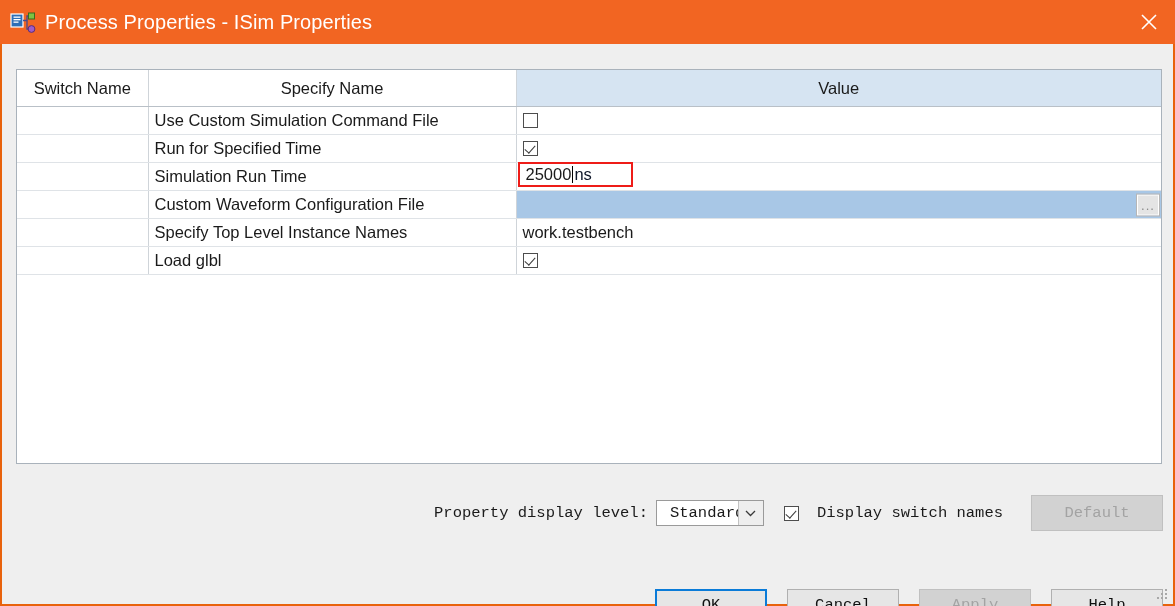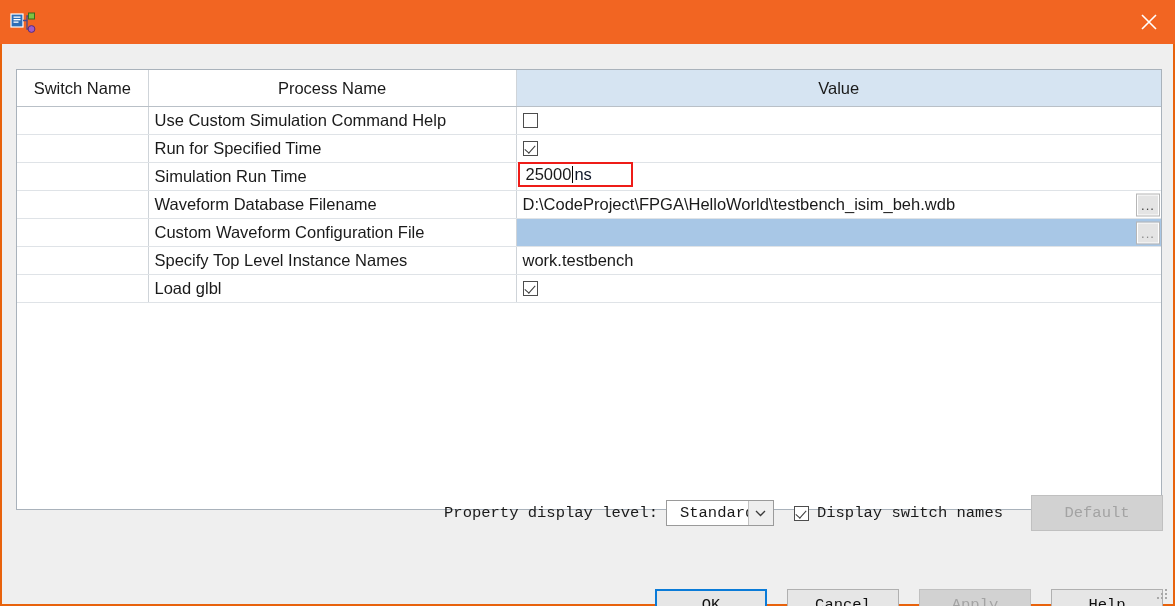--- a/index.html
+++ b/index.html
@@ -70,21 +70,21 @@
     position: relative;
     background: #efefef;
   }
 
   
   #grid-frame {
     position: absolute;
     left: 14px;
     top: 25px;
     width: 1146px;
-    height: 441px;
+    height: 395px;
     box-sizing: border-box;
     border: 1px solid #a9b2bb;
     background: #ffffff;
     overflow: hidden;
   }
   table.grid {
     border-collapse: collapse;
     table-layout: fixed;
     width: 100%;
     font-size: 16.5px;
@@ -244,20 +244,21 @@
     align-items: center;
     justify-content: center;
     flex: 0 0 auto;
   }
   #dsn-wrap {
     display: flex;
     align-items: center;
     margin-left: 20px;
     cursor: pointer;
     white-space: nowrap;
+    gap: 10px;
   }
   #dsn-wrap .chk { margin-right: 8px; }
   #default-button {
     margin-left: 28px;
     width: 132px;
     height: 36px;
     box-sizing: border-box;
     background: #d2d2d2;
     border: 1px solid #c0c0c0;
     color: #a3a3a3;
@@ -332,69 +333,65 @@
         <rect x="1" y="4" width="12" height="13" fill="#2e6fb7" stroke="#ffffff" stroke-width="1.2"></rect>
         <rect x="3.5" y="6.5" width="7" height="1.3" fill="#ffffff"></rect>
         <rect x="3.5" y="9" width="7" height="1.3" fill="#ffffff"></rect>
         <rect x="3.5" y="11.5" width="5" height="1.3" fill="#ffffff"></rect>
         <path d="M13 10.5 H17 V6 H19" stroke="#4a4a8a" stroke-width="1.3" fill="none"></path>
         <path d="M17 10.5 V19 H19" stroke="#4a4a8a" stroke-width="1.3" fill="none"></path>
         <rect x="18.5" y="3" width="6" height="6" fill="#7dc242" stroke="#3b6b1d" stroke-width="1"></rect>
         <circle cx="21.5" cy="19" r="3.4" fill="#a05cc8" stroke="#5a2d7a" stroke-width="1"></circle>
       </svg>
     </span>
+    <span id="title-text">Process Properties - ISim Properties</span>
     <div id="close-button">
       <svg width="20" height="20" viewBox="0 0 20 20">
         <path d="M3 3 L17 17 M17 3 L3 17" stroke="#ffffff" stroke-width="1.6" fill="none"></path>
       </svg>
     </div>
   </div>
 
   <div id="body-area">
 
     <div id="grid-frame">
       <table class="grid">
         <colgroup>
           <col class="c-switch">
             <col class="c-prop">
             <col class="c-value">
         </colgroup>
         <thead>
           <tr>
             <th>Switch Name</th>
-            <th>Process Name</th>
+            <th>Specify Name</th>
             <th class="value-head">Value</th>
           </tr>
         </thead>
         <tbody id="grid-body">
             <tr>
               <td class="cell-switch"></td>
-              <td class="cell-prop">Use Custom Simulation Command Help</td>
+              <td class="cell-prop">Use Custom Simulation Command File</td>
               <td class="cell-value"><span class="chk"></span></td>
             </tr>
             <tr>
               <td class="cell-switch"></td>
               <td class="cell-prop">Run for Specified Time</td>
               <td class="cell-value"><span class="chk checked"></span></td>
             </tr>
             <tr>
               <td class="cell-switch"></td>
               <td class="cell-prop">Simulation Run Time</td>
               <td class="cell-value">
                 <span class="edit-wrap">
                   <span class="edit-val">25000</span>
                   <span class="caret"></span>
                   <span class="edit-unit">ns</span>
                 </span>
               </td>
-            </tr>
-            <tr>
-              <td class="cell-switch"></td>
-              <td class="cell-prop">Waveform Database Filename</td>
-              <td class="cell-value"><span>D:\CodeProject\FPGA\HelloWorld\testbench_isim_beh.wdb</span><span class="browse-btn dark">...</span></td>
             </tr>
             <tr class="blue">
               <td class="cell-switch"></td>
               <td class="cell-prop">Custom Waveform Configuration File</td>
               <td class="cell-value"><span></span><span class="browse-btn">...</span></td>
             </tr>
             <tr>
               <td class="cell-switch"></td>
               <td class="cell-prop">Specify Top Level Instance Names</td>
               <td class="cell-value"><span>work.testbench</span></td>

